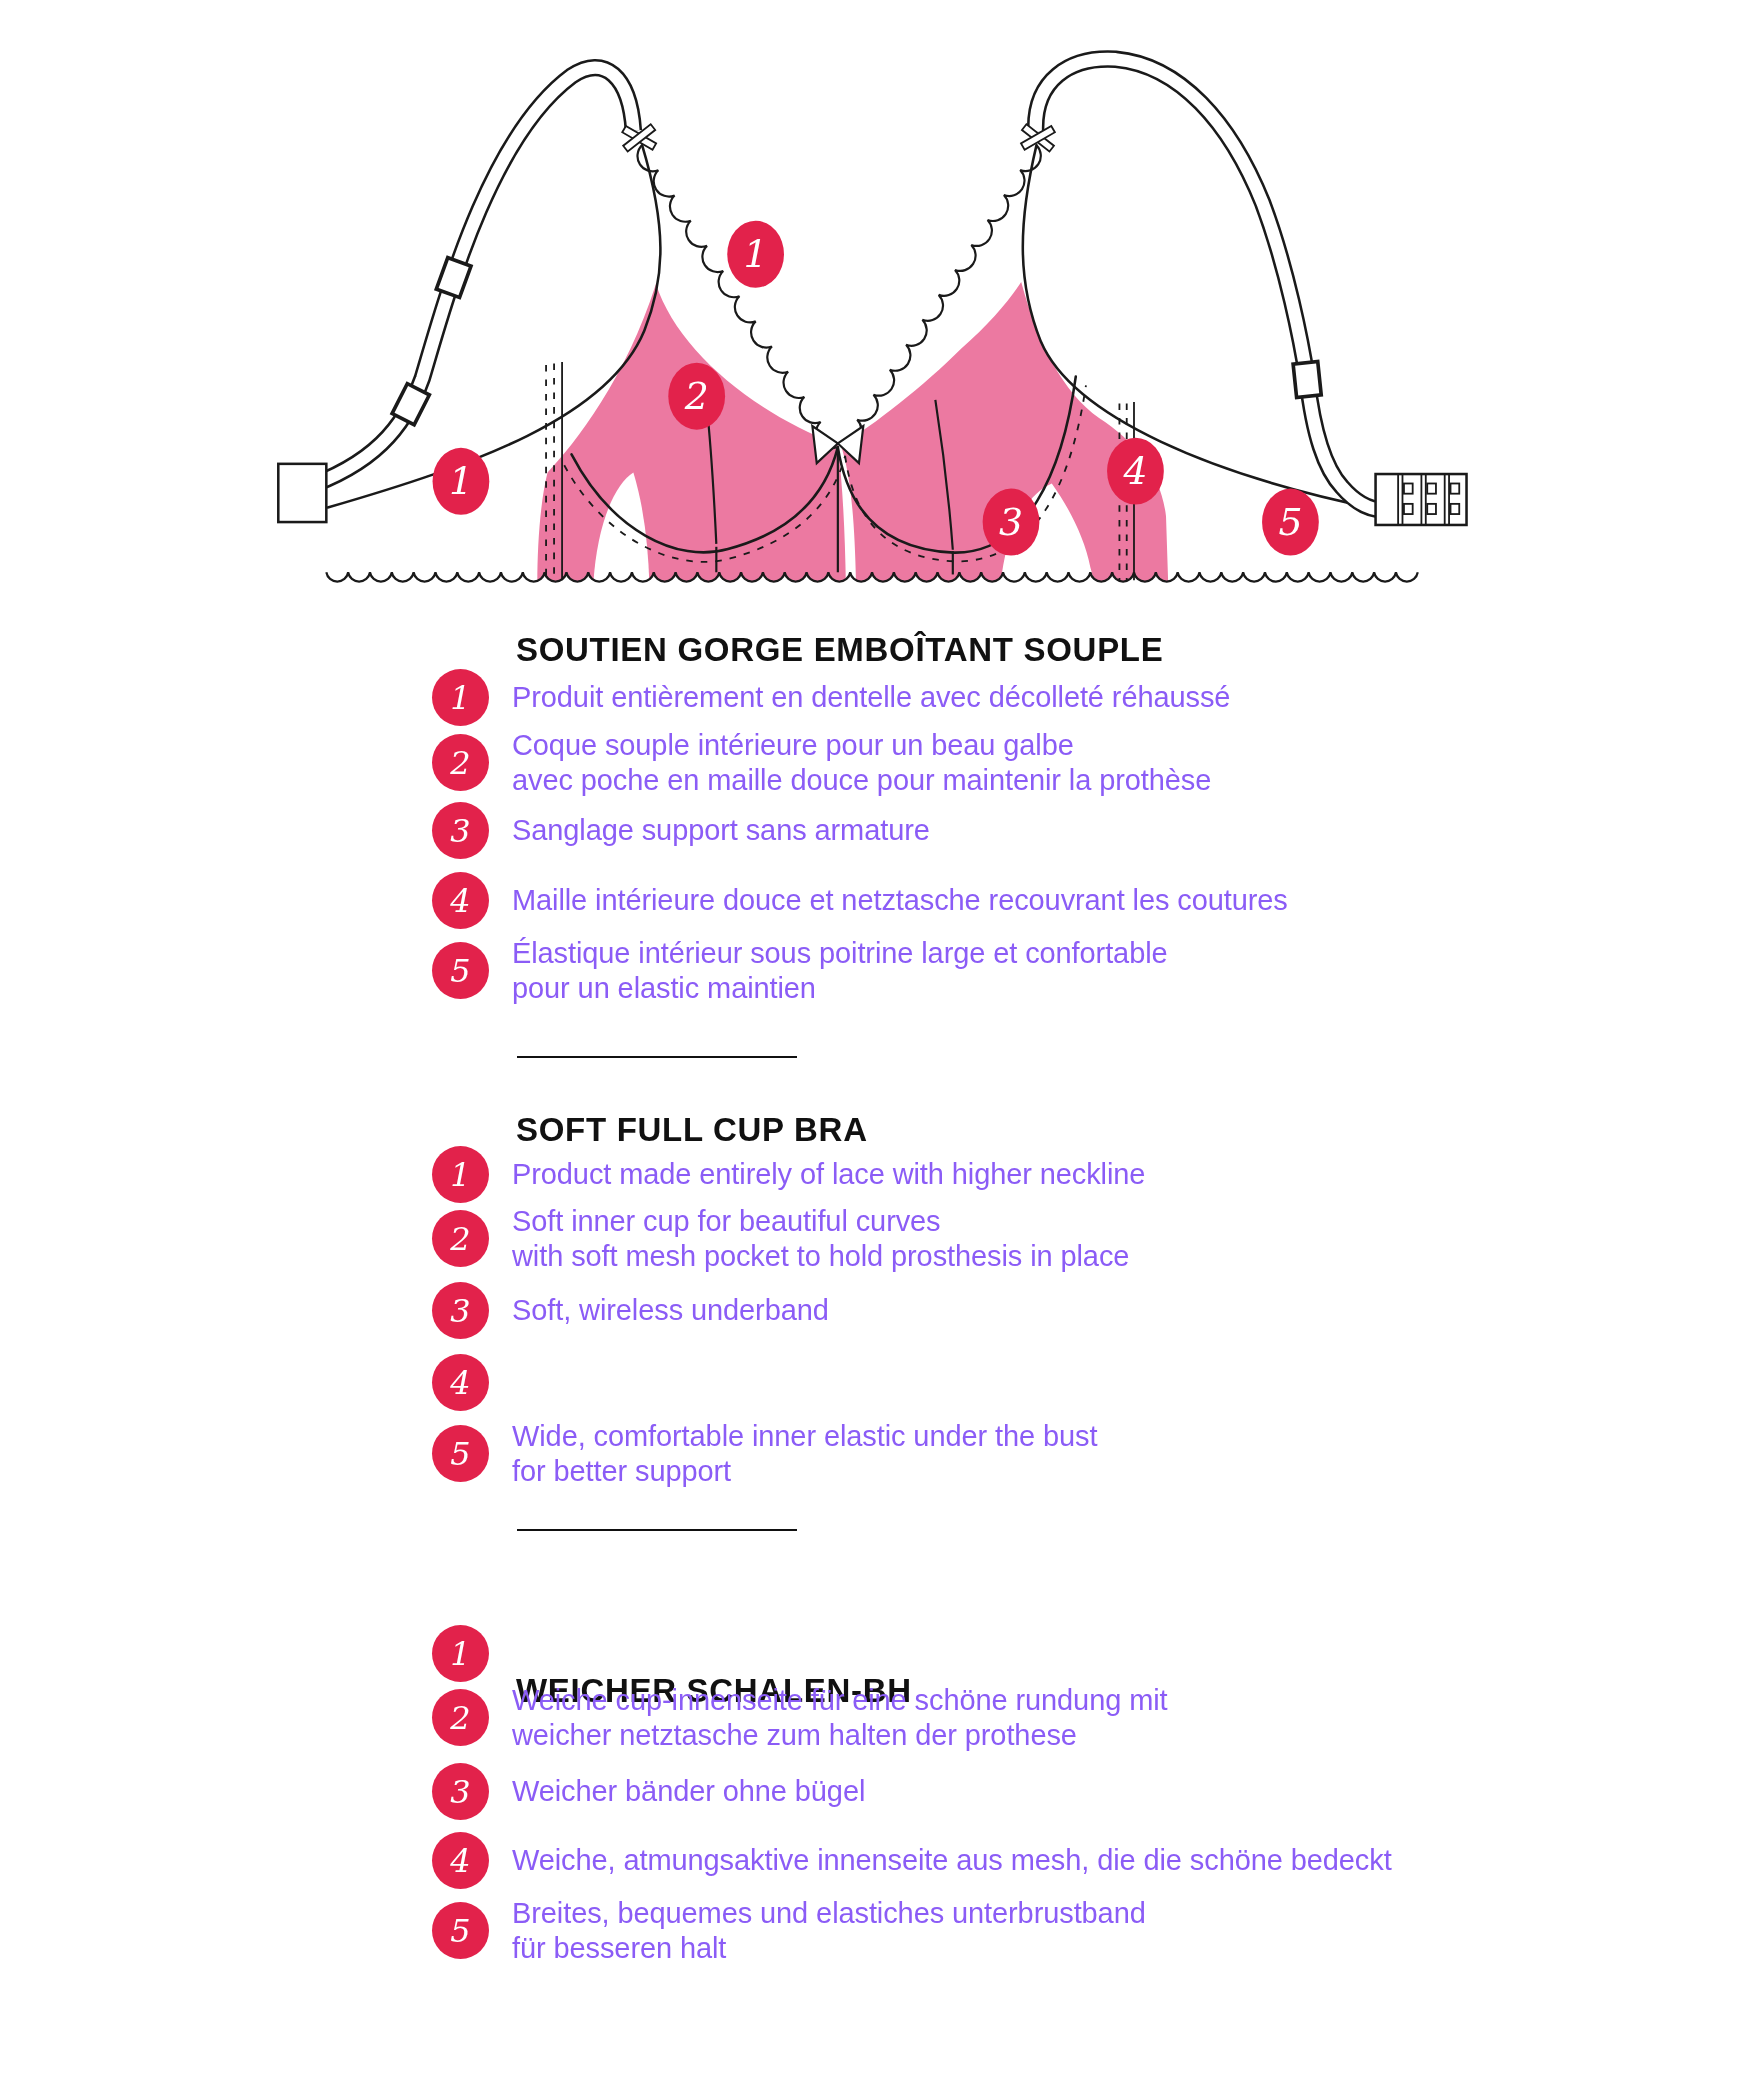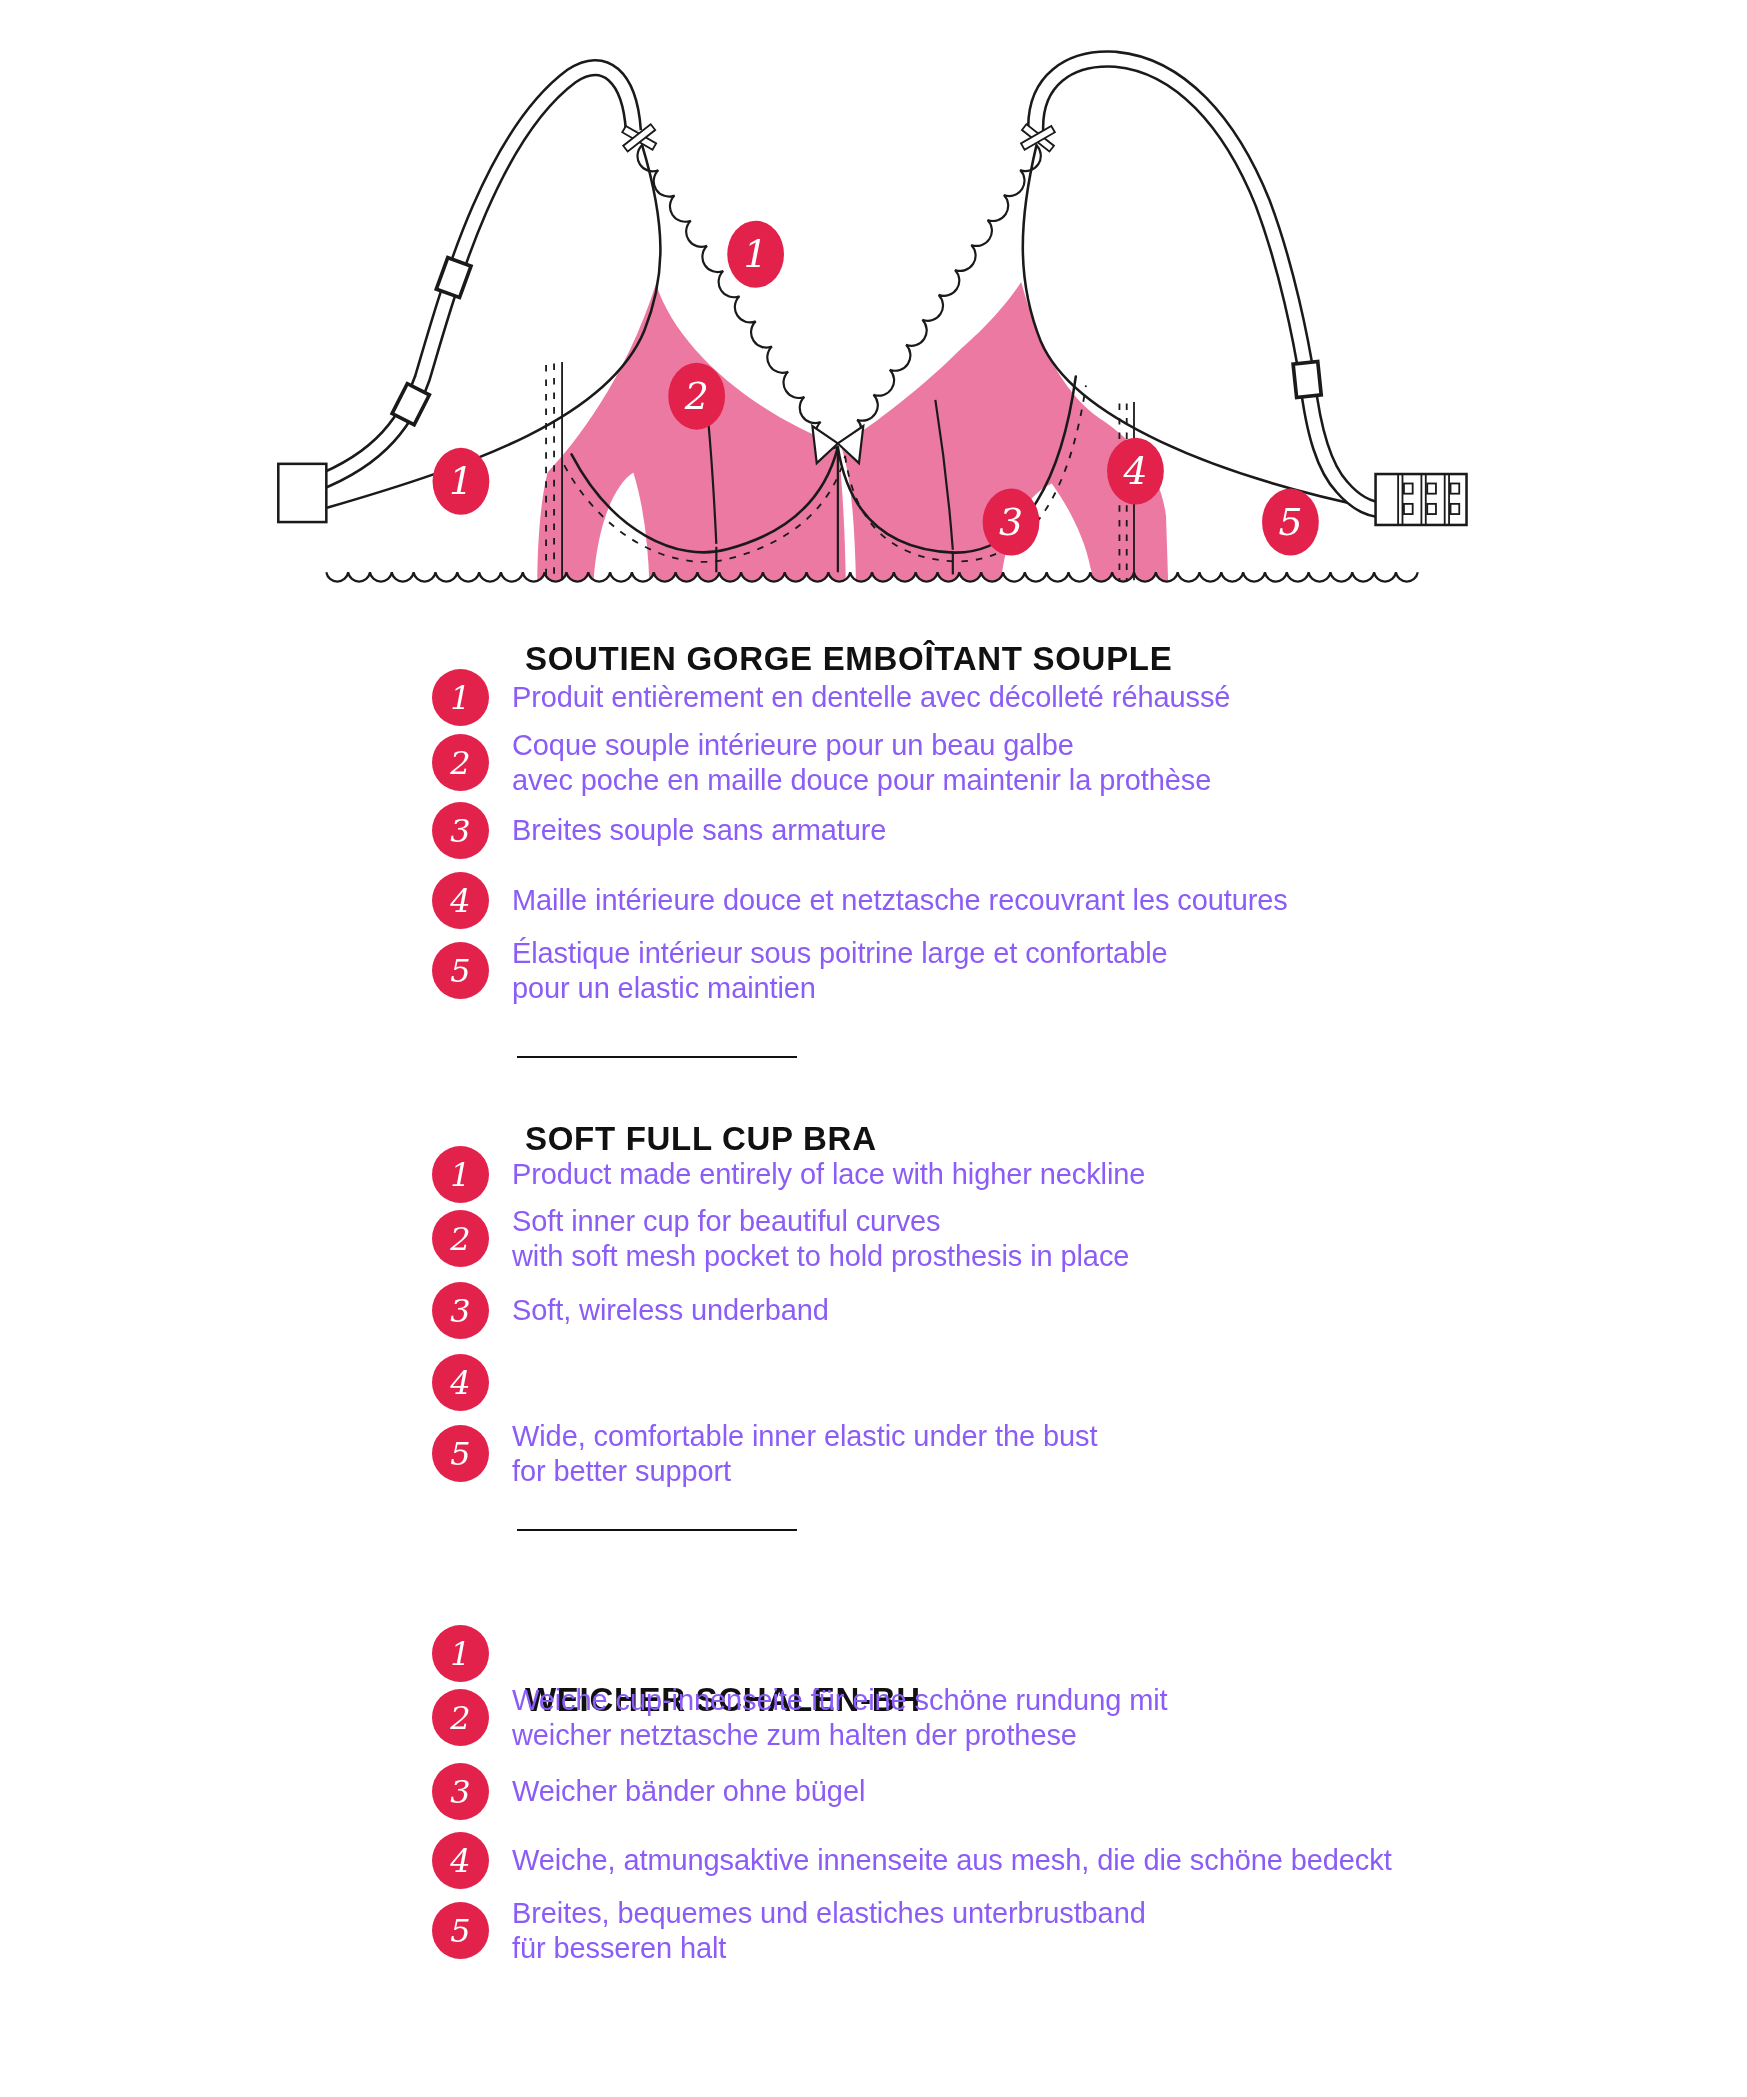--- a/index.html
+++ b/index.html
@@ -2,21 +2,21 @@
 <html style="font-size:11.7px"><head>
 <meta charset="utf-8">
 <style>
   html,body{margin:0;padding:0;background:#ffffff;}
   .page{
     position:relative;width:1748px;height:2097px;background:#ffffff;overflow:hidden;
     font-family:"Liberation Sans", sans-serif;color:#1c1c1e;
   }
   .bra-wrap{position:absolute;left:269px;top:36px;width:1209px;height:553px;}
   .sec-head{
-    position:absolute;left:512px;margin:13px;
+    position:absolute;left:512px;margin:4px;
     font-size:33px;font-weight:800;letter-spacing:0.7px;color:#111;line-height:41px;
     white-space:nowrap;
   }
   .row{
     position:absolute;left:432px;height:73px;display:flex;align-items:center;gap:23px;
   }
   .num-badge{
     flex:0 0 auto;width:57px;height:57px;border-radius:50%;
     display:flex;align-items:center;justify-content:center;
     font-family:"DejaVu Serif", serif;font-style:italic;
@@ -166,21 +166,21 @@
     <div class="num-badge" style="background:#E2224B">
         <span>2</span>
       </div>
     <div class="item-text">Coque souple intérieure pour un beau galbe
 avec poche en maille douce pour maintenir la prothèse</div>
   </div>
   <div class="row" style="top:794px">
     <div class="num-badge" style="background:#E2224B">
         <span>3</span>
       </div>
-    <div class="item-text">Breites souple sans armature</div>
+    <div class="item-text">Sanglage support sans armature</div>
   </div>
   <div class="row" style="top:864px">
     <div class="num-badge" style="background:#E2224B">
         <span>4</span>
       </div>
     <div class="item-text">Maille intérieure douce et netztasche recouvrant les coutures</div>
   </div>
   <div class="row" style="top:934px">
     <div class="num-badge" style="background:#E2224B">
         <span>5</span>

